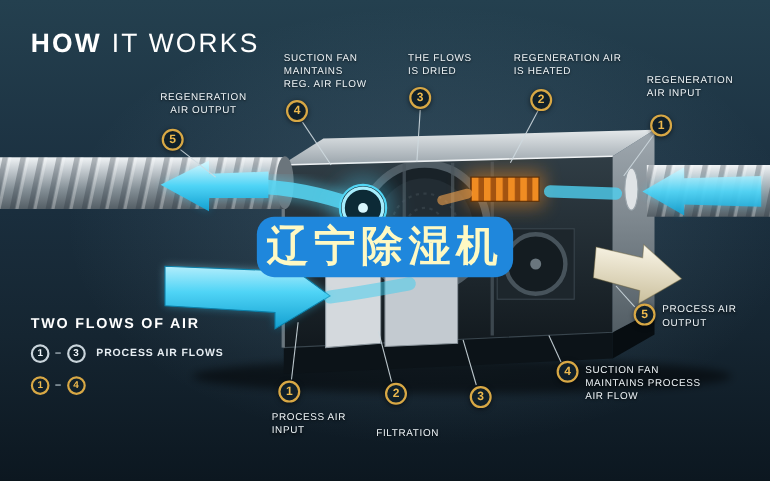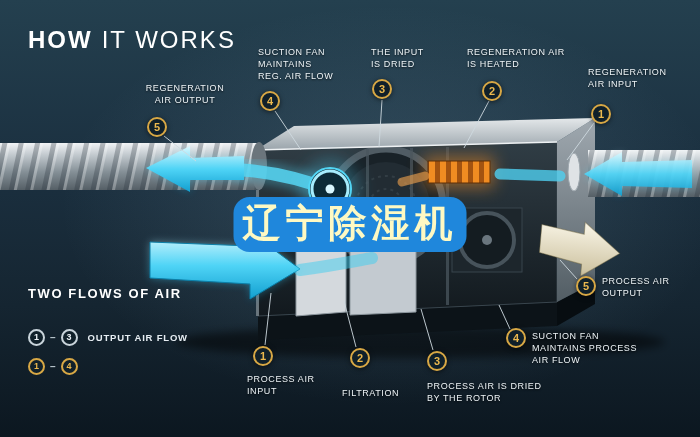--- a/index.html
+++ b/index.html
@@ -23,21 +23,21 @@
     font-size:11px;font-weight:bold;line-height:16px;text-align:center;
     box-shadow:0 1px 5px rgba(0,0,0,.55);
   }
   .watermark{
     position:absolute;left:350px;top:197px;transform:translateX(-50%);
     background:#1f87dc;border-radius:16px;padding:1px 9px 3px 9px;
     color:#fef9c3;font-weight:bold;font-size:38px;letter-spacing:5px;white-space:nowrap;
     font-family:"DejaVu Sans",sans-serif;
   }
   .legend{position:absolute;left:28px;top:286px;}
-  .lg-title{color:#ffffff;font-weight:bold;font-size:13px;letter-spacing:1.6px;margin-bottom:28px;}
+  .lg-title{color:#ffffff;font-weight:bold;font-size:13px;letter-spacing:1.6px;margin-bottom:12px;}
   .lg-row{display:flex;align-items:center;margin-bottom:12px;}
   .lg-num{
     width:17px;height:17px;box-sizing:border-box;border-radius:50%;background:#10202a;
     font-size:9px;font-weight:bold;line-height:13px;text-align:center;
   }
   .lg-proc .lg-num{border:2px solid #c9d4db;color:#eef4f8;}
   .lg-reg  .lg-num{border:2px solid #d8a845;color:#ecb94e;}
   .lg-dash{color:#b9c6cd;font-weight:bold;font-size:10px;margin:0 5px;}
   .lg-label{color:#e6edf2;font-weight:bold;font-size:9.5px;letter-spacing:.8px;margin-left:10px;}
 </style>
@@ -212,43 +212,39 @@
   <div class="callout" style="left:135px;top:83px;width:100px;text-align:center;">
     <div class="co-label">REGENERATION
 AIR OUTPUT</div>
   </div>
   <div class="callout" style="left:258px;top:47px;">
     <div class="co-label">SUCTION FAN
 MAINTAINS
 REG. AIR FLOW</div>
   </div>
   <div class="callout" style="left:371px;top:47px;">
-    <div class="co-label">THE INPUT
+    <div class="co-label">THE FLOWS
 IS DRIED</div>
   </div>
   <div class="callout" style="left:467px;top:47px;">
     <div class="co-label">REGENERATION AIR
 IS HEATED</div>
   </div>
   <div class="callout" style="left:588px;top:67px;">
     <div class="co-label">REGENERATION
 AIR INPUT</div>
   </div>
   <div class="callout" style="left:602px;top:276px;">
     <div class="co-label">PROCESS AIR
 OUTPUT</div>
   </div>
   <div class="callout" style="left:532px;top:331px;">
     <div class="co-label">SUCTION FAN
 MAINTAINS PROCESS
 AIR FLOW</div>
-  </div>
-  <div class="callout" style="left:427px;top:381px;">
-    <div class="co-label">PROCESS AIR IS DRIED
-BY THE ROTOR</div>
   </div>
   <div class="callout" style="left:342px;top:388px;text-align:center;">
     <div class="co-label">FILTRATION</div>
   </div>
   <div class="callout" style="left:247px;top:374px;">
     <div class="co-label">PROCESS AIR
 INPUT</div>
   </div>
 
   <div class="co-num" style="left:147px;top:117px;">5</div>
@@ -261,21 +257,21 @@
   <div class="co-num" style="left:427px;top:351px;">3</div>
   <div class="co-num" style="left:350px;top:348px;">2</div>
   <div class="co-num" style="left:253px;top:346px;">1</div>
 
   <div class="legend">
     <div class="lg-title">TWO FLOWS OF AIR</div>
     <div class="lg-row lg-proc">
       <span class="lg-num">1</span>
       <span class="lg-dash">–</span>
       <span class="lg-num">3</span>
-      <span class="lg-label">OUTPUT AIR FLOW</span>
+      <span class="lg-label">PROCESS AIR FLOWS</span>
     </div>
     <div class="lg-row lg-reg">
       <span class="lg-num">1</span>
       <span class="lg-dash">–</span>
       <span class="lg-num">4</span>
     </div>
   </div>
 
 </div>
 

